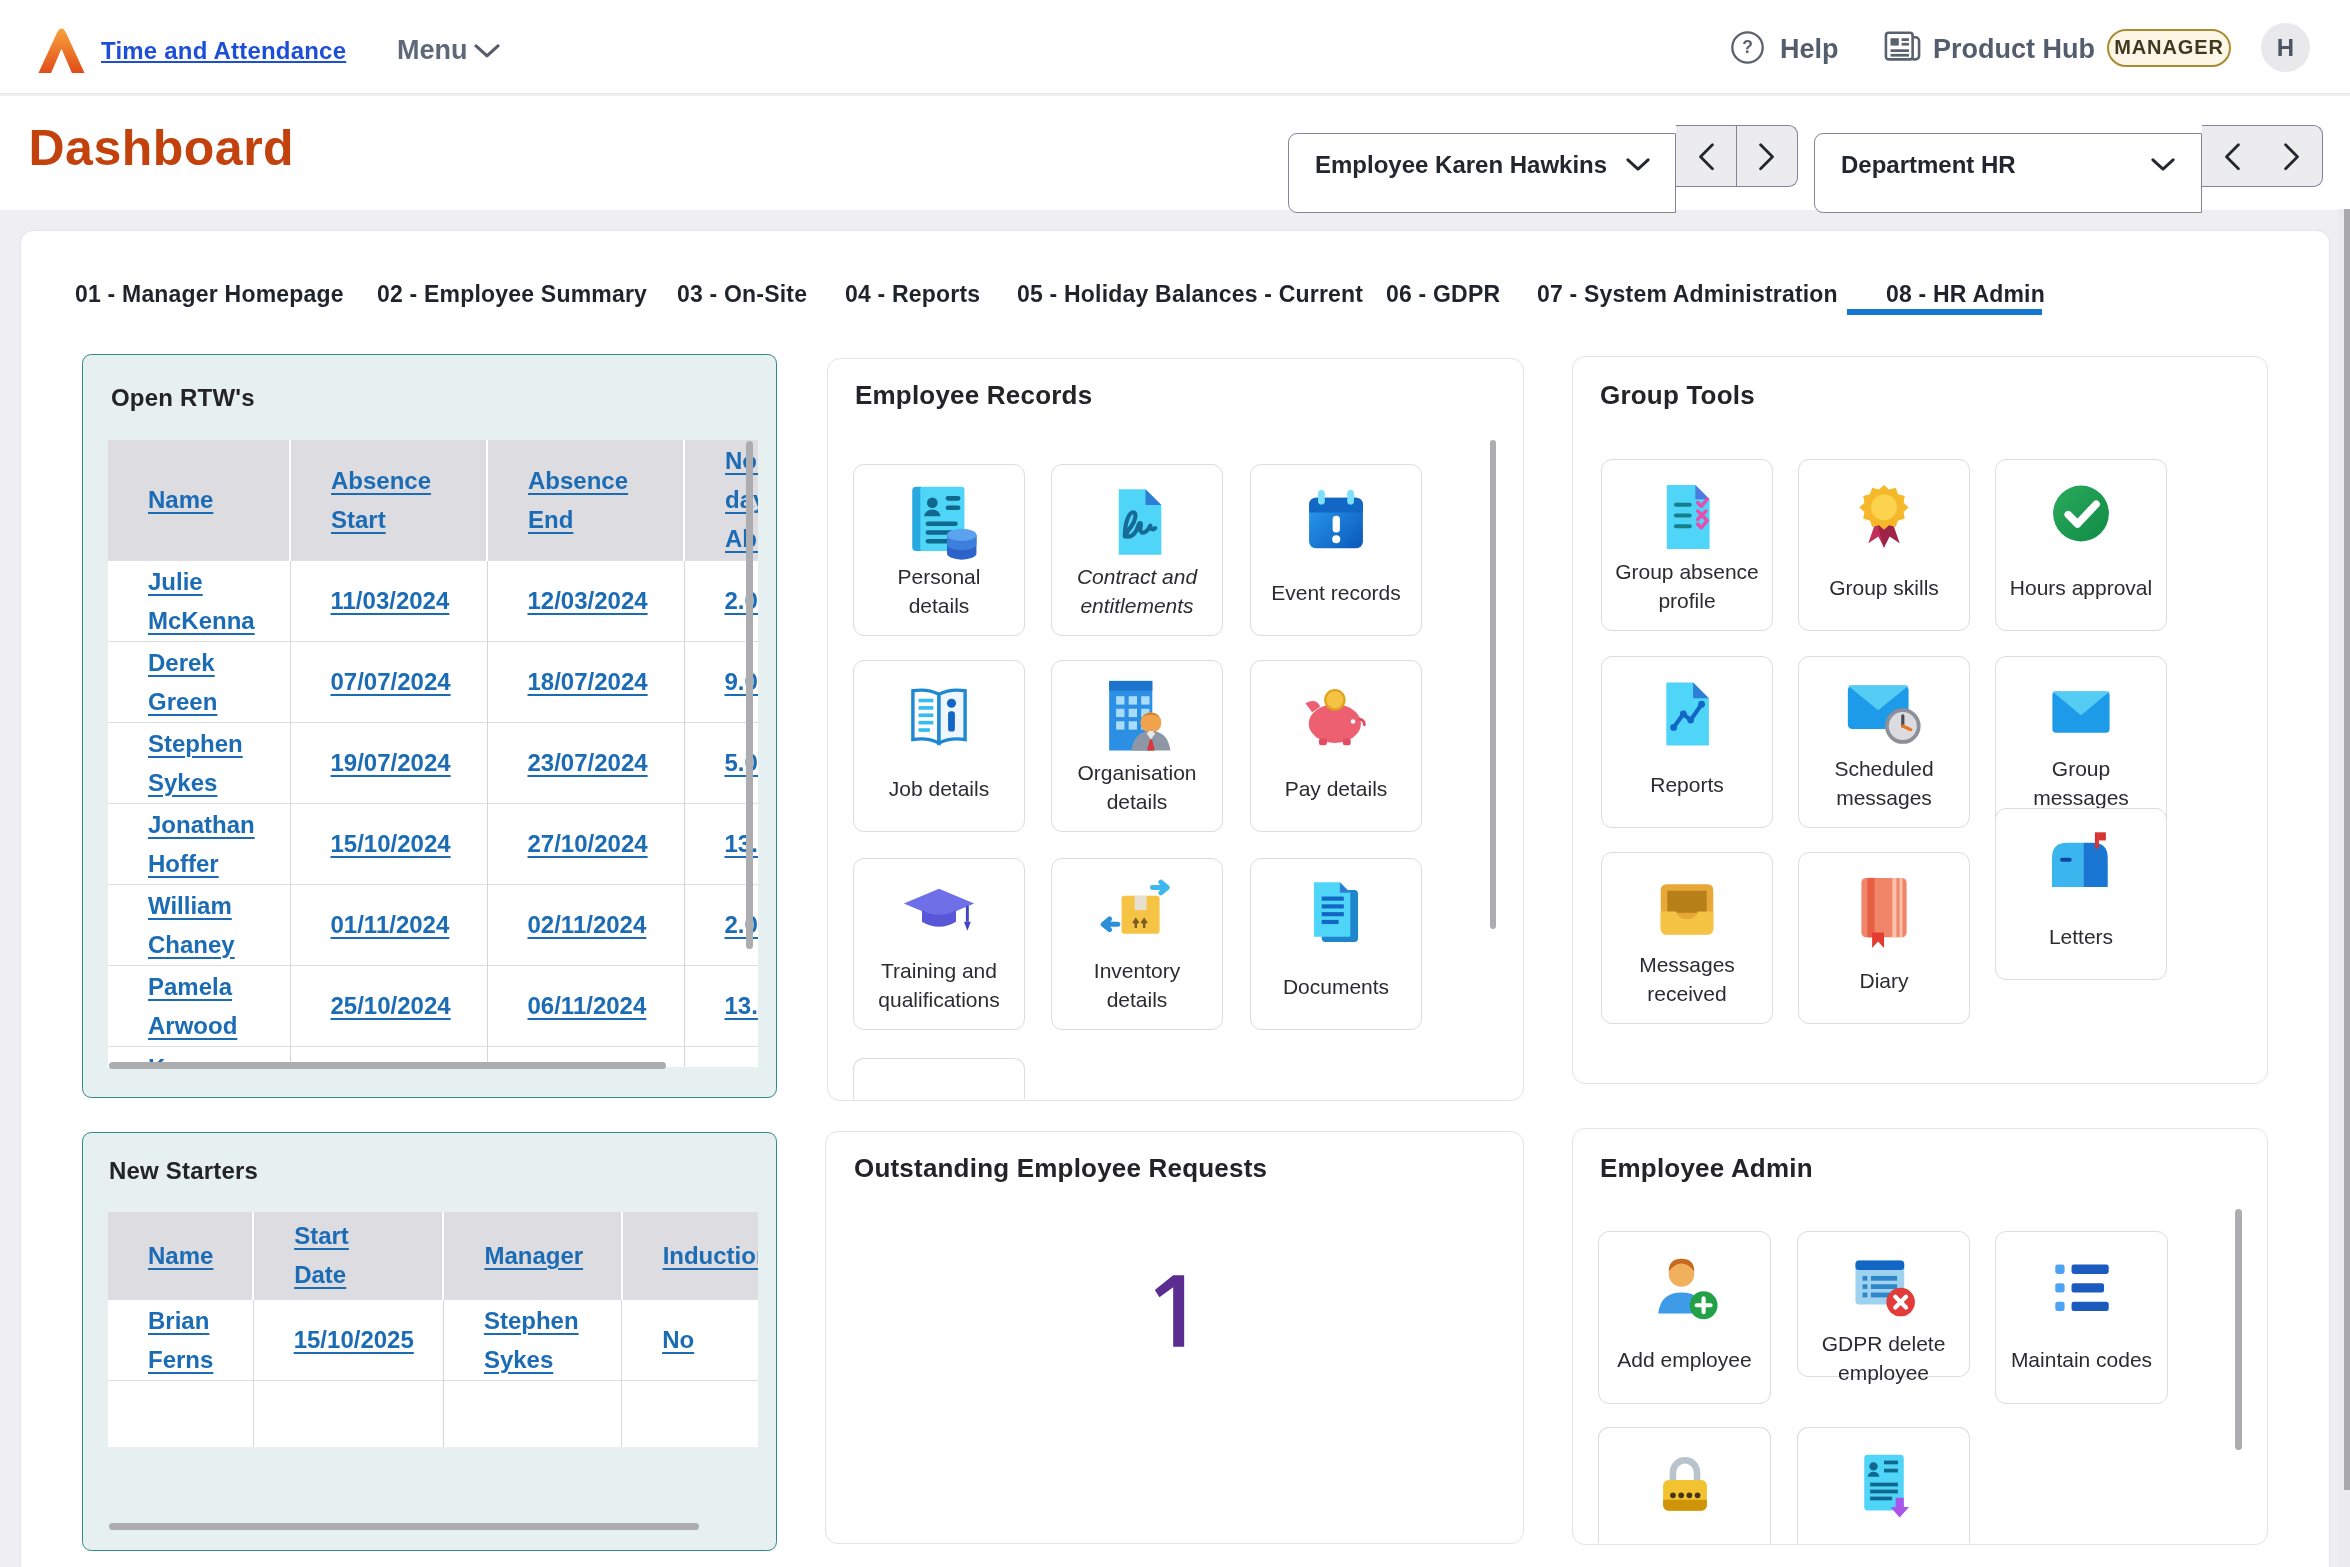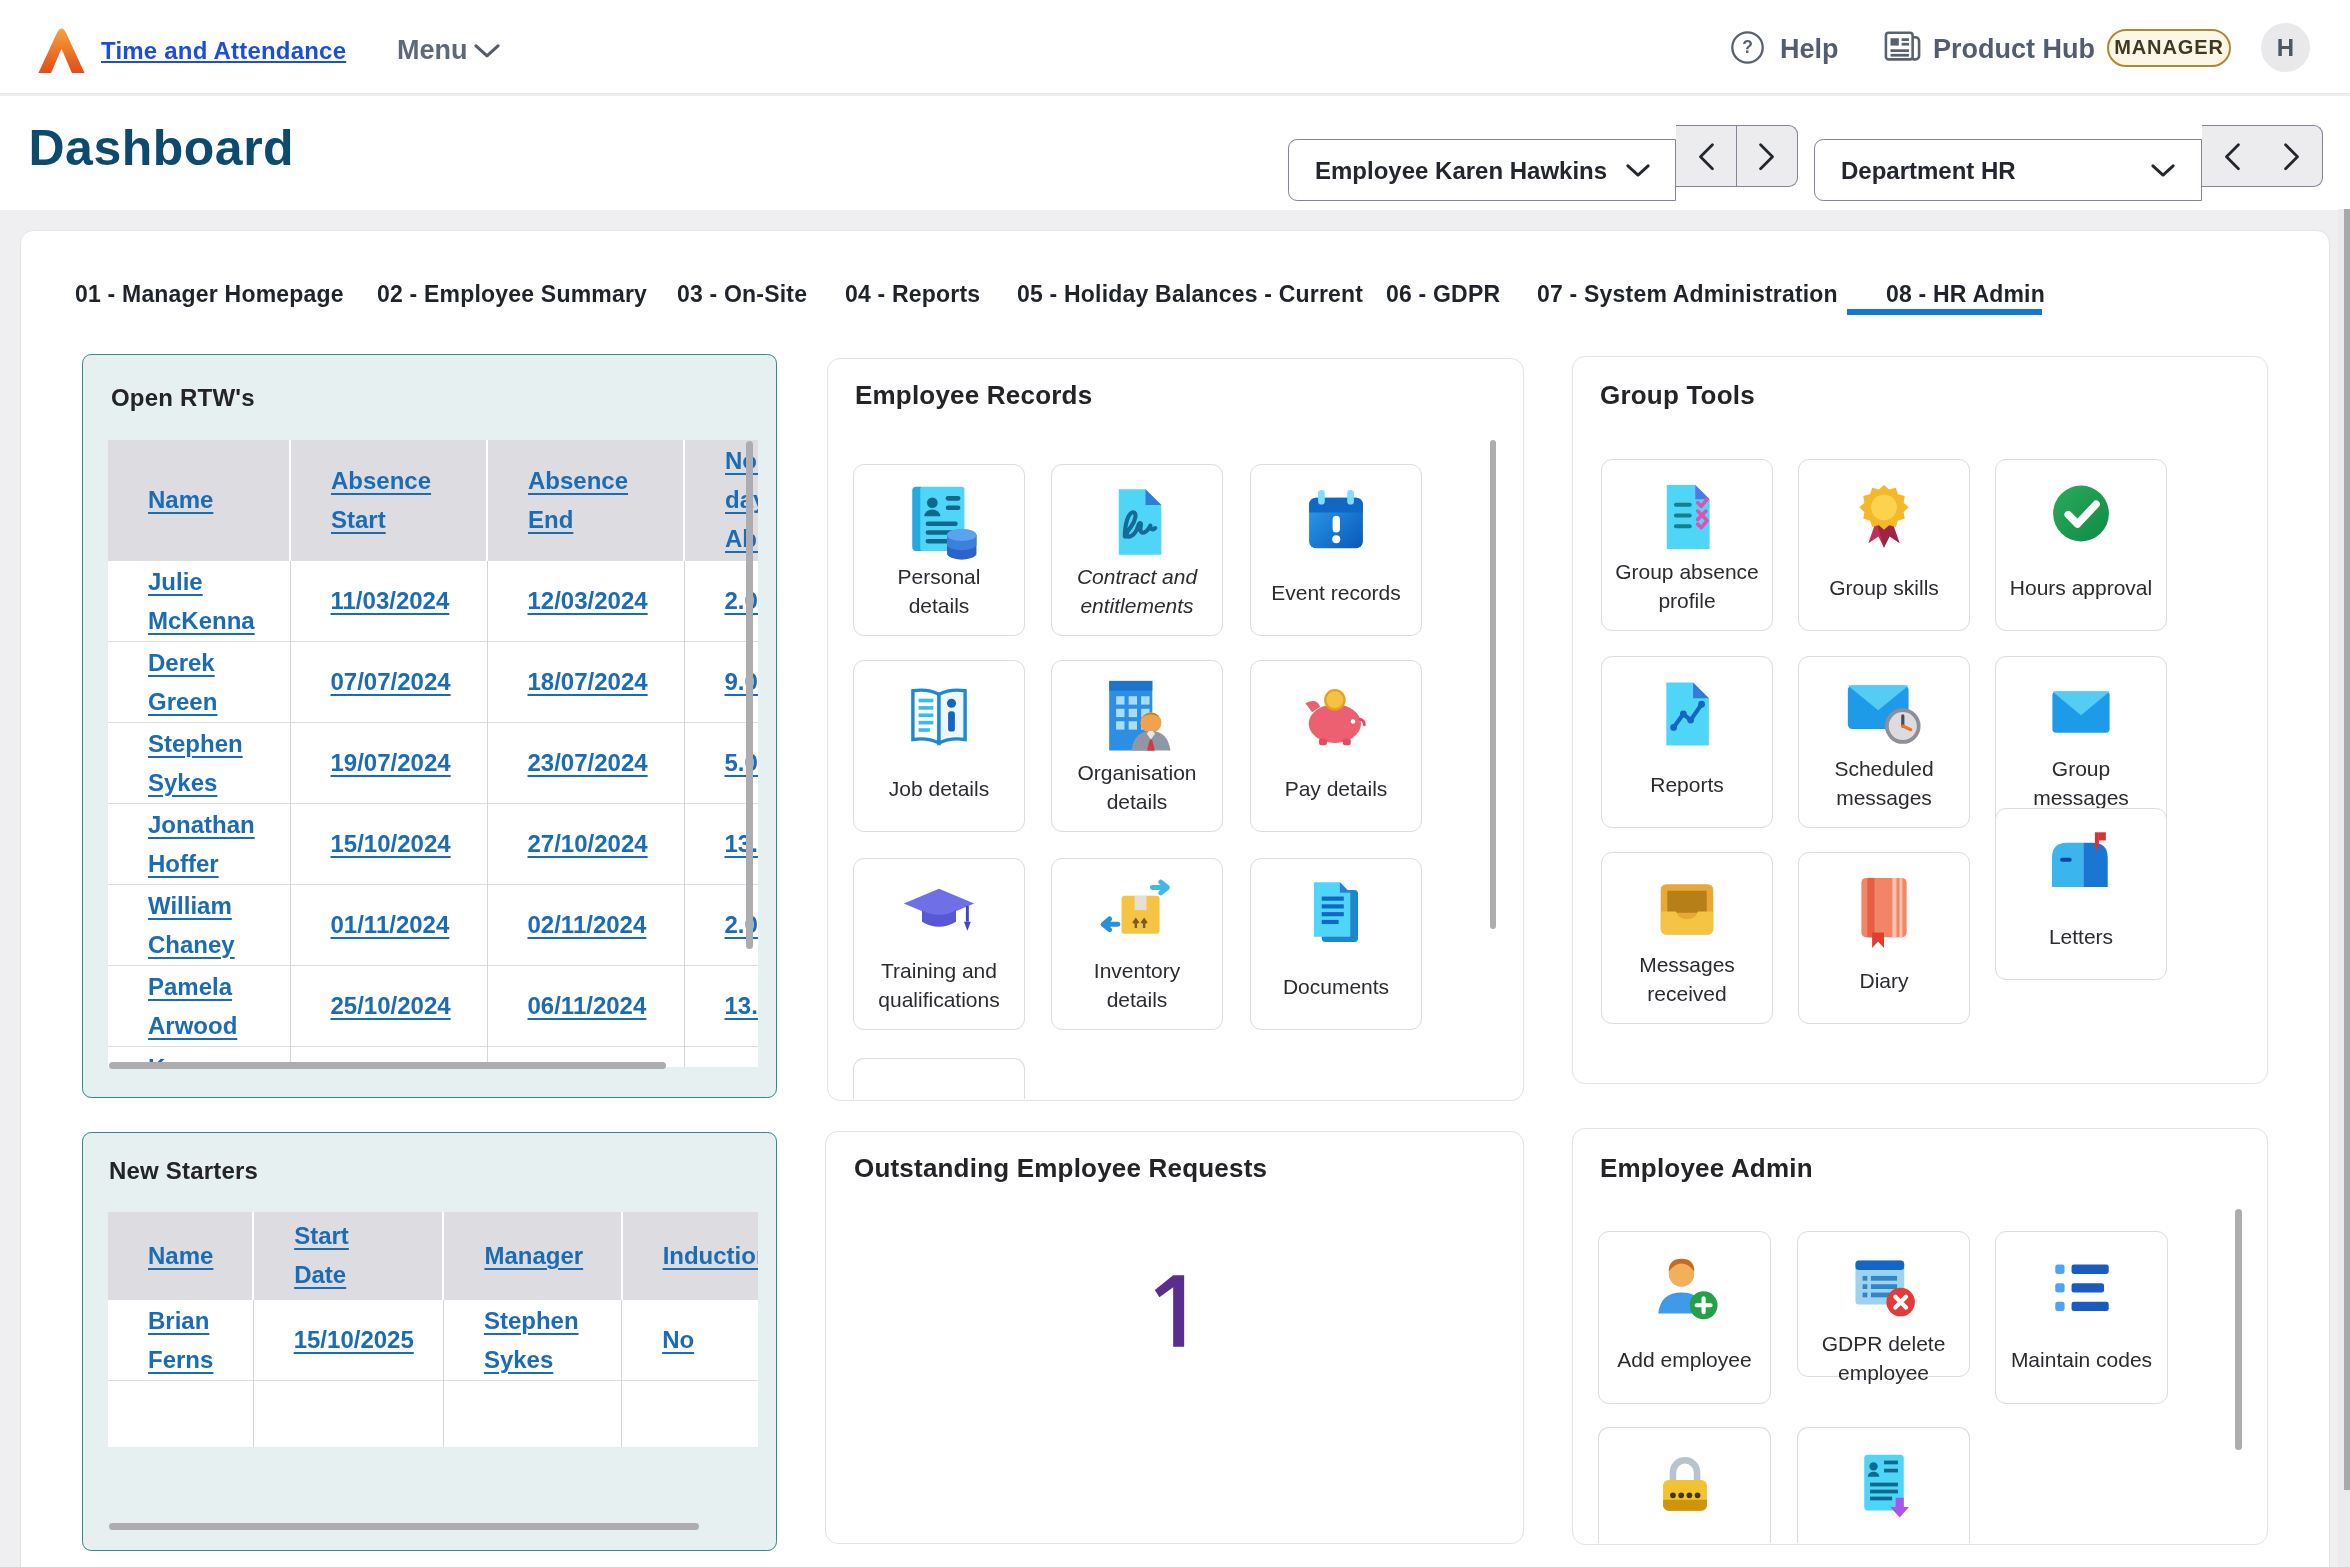--- a/index.html
+++ b/index.html
@@ -10,23 +10,23 @@
   #nav { position:absolute; left:0; top:0; width:2351px; height:94px; background:#fff; border-bottom:1.8px solid #e9e9eb; }
   #brand { position:absolute; left:101px; top:37px; font-size:24px; font-weight:700; color:#1d4ed8; letter-spacing:0.2px;text-decoration:underline;}
   #menu { position:absolute; left:397px; top:35px; font-size:27px; font-weight:700; color:#5f6878; }
   #helptxt { position:absolute; left:1780px; top:34px; font-size:27px; font-weight:700; color:#545d6e; }
   #phubtxt { position:absolute; left:1933px; top:34px; font-size:27px; font-weight:700; color:#545d6e; }
   #pill { position:absolute; left:2107px; top:29px; width:124px; height:38px; border:2.8px solid #aa8a33; border-radius:19px; background:#fcf6e6; color:#40391f; font-size:20px; font-weight:700; letter-spacing:0.9px; text-align:center; line-height:33px; }
   #avatar { position:absolute; left:2261px; top:23px; width:49px; height:49px; border-radius:50%; background:#e9e9eb; color:#4d5663; font-size:24px; font-weight:700; text-align:center; line-height:49px; }
 
   
   #hdr { position:absolute; left:0; top:96px; width:2351px; height:114px; background:#fff; }
-  #dash { position:absolute; left:28.5px; top:23px; font-size:50px; font-weight:700; color:#0c4a6e; letter-spacing:0.5px; }
+  #dash { position:absolute; left:28.5px; top:23px; font-size:50px; font-weight:700; color:#c2410c; letter-spacing:0.5px; }
   .selgrp { position:absolute; top:29px; z-index:5; height:62px; }
-  .sel { position:absolute; top:14px; height:62px; background:#fff; border:1.8px solid #83839b; border-radius:9.2px 0 0 9.2px; }
+  .sel { position:absolute; top:8px; height:80px; background:#fff; border:1.8px solid #83839b; border-radius:9.2px 0 0 9.2px; }
   .sel .txt { position:absolute; left:26px; top:16.5px; font-size:24px; font-weight:700; color:#23262e; }
   .navbtn { position:absolute; top:0; width:61px; height:62px; background:#ececef; border:1.8px solid #83839b; border-left:none; }
   .navbtn svg { position:absolute; left:19px; top:17.4px; }
   .navbtn.last { border-radius:0 9.2px 9.2px 0; }
 
   
   #card { position:absolute; left:20px; top:230px; width:2310px; height:1377px; background:#fff; border:1.8px solid #e4e4e8; border-radius:13px; }
 
   
   .tab { position:absolute; top:281px; font-size:23px; font-weight:700; color:#1f232b; letter-spacing:0.2px; white-space:nowrap; }

